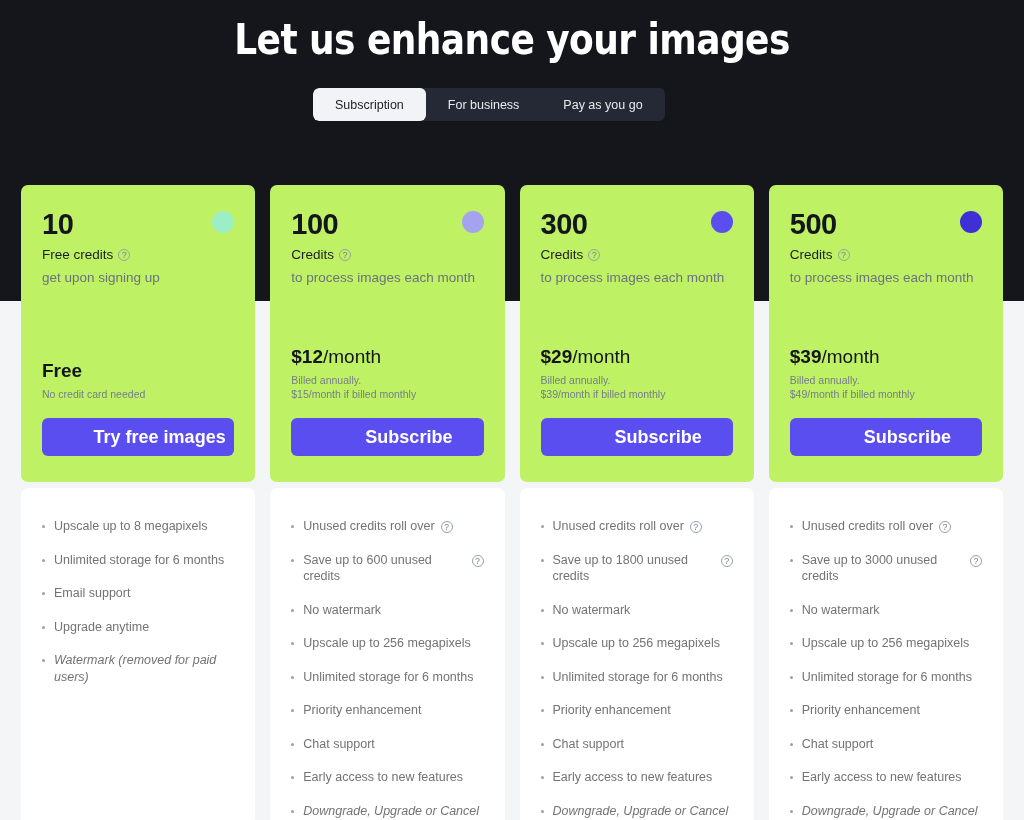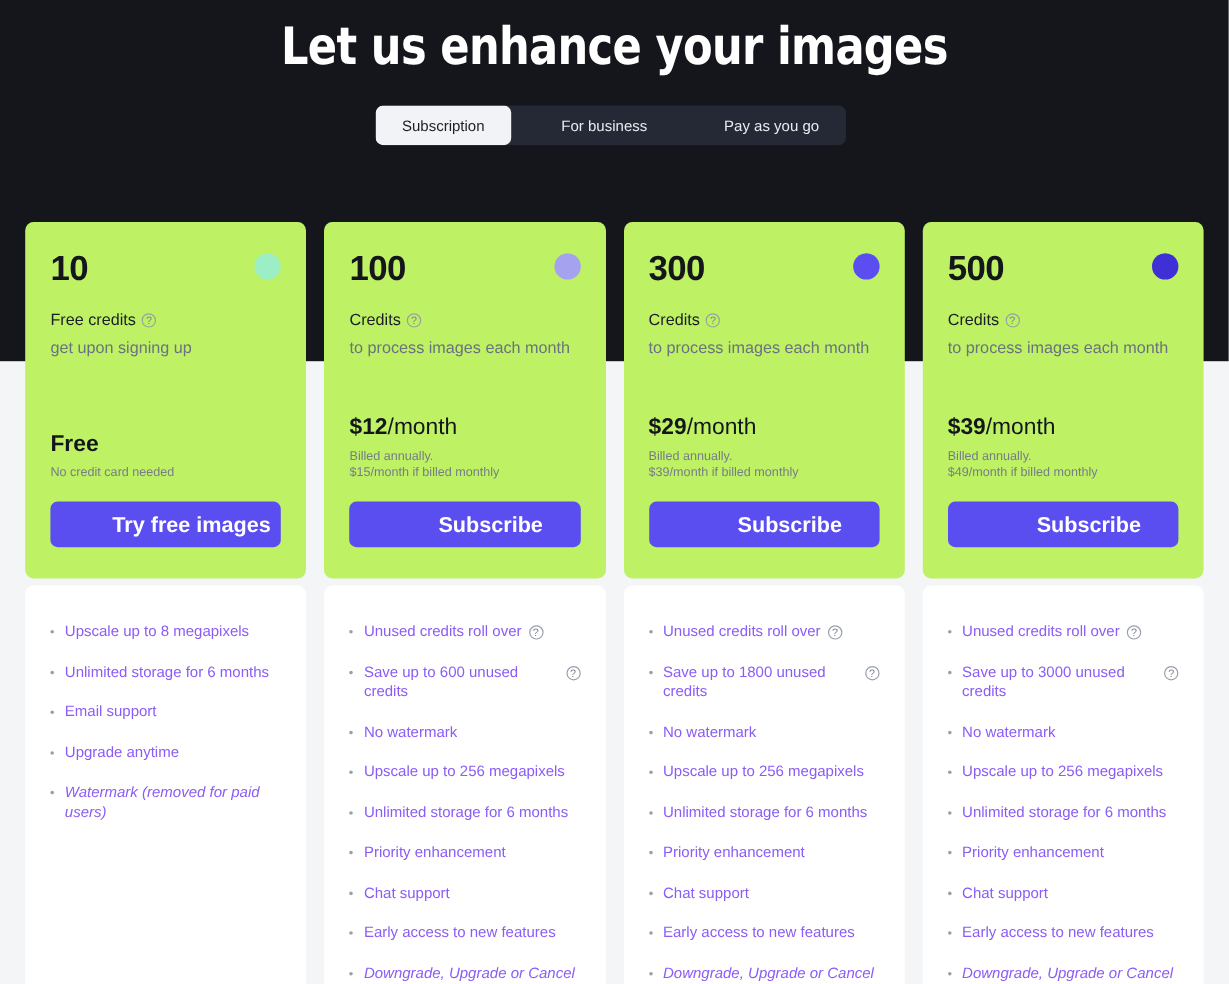--- a/index.html
+++ b/index.html
@@ -47,21 +47,20 @@
   #tabs {
     position: absolute;
     left: 313px; top: 88px;
     height: 33px;
     background: #242935;
     border-radius: 6px;
     display: flex;
     align-items: stretch;
     padding: 0;
     overflow: hidden;
-    gap: 20px;
   }
   .tab {
     display: flex;
     align-items: center;
     justify-content: center;
     font-size: 12.5px;
     color: #e8eaef;
     padding: 0 22px;
     cursor: pointer;
     white-space: nowrap;
@@ -115,21 +114,21 @@
     font-size: 29px;
     line-height: 31px;
     font-weight: 700;
     color: #14161c;
     letter-spacing: -0.5px;
   }
   .credits-label-row {
     display: flex;
     align-items: center;
     gap: 5px;
-    margin-top: 19px;
+    margin-top: 7px;
   }
   .credits-label {
     font-size: 13.5px;
     color: #1b1e26;
     font-weight: 400;
   }
   .credits-sub {
     font-size: 13.5px;
     color: #6b7280;
     margin-top: 7px;
@@ -205,21 +204,21 @@
     flex: 0 0 auto;
     width: 3px;
     height: 3px;
     border-radius: 50%;
     background: #9aa0ab;
     margin-top: 7px;
   }
   .feature-text {
     font-size: 12.5px;
     line-height: 16.5px;
-    color: #8b5cf6;
+    color: #737373;
   }
   .feature-wrap {
     display: flex;
     align-items: flex-start;
     gap: 6px;
     flex-wrap: nowrap;
   }
 </style>
 </head>
 <body>

